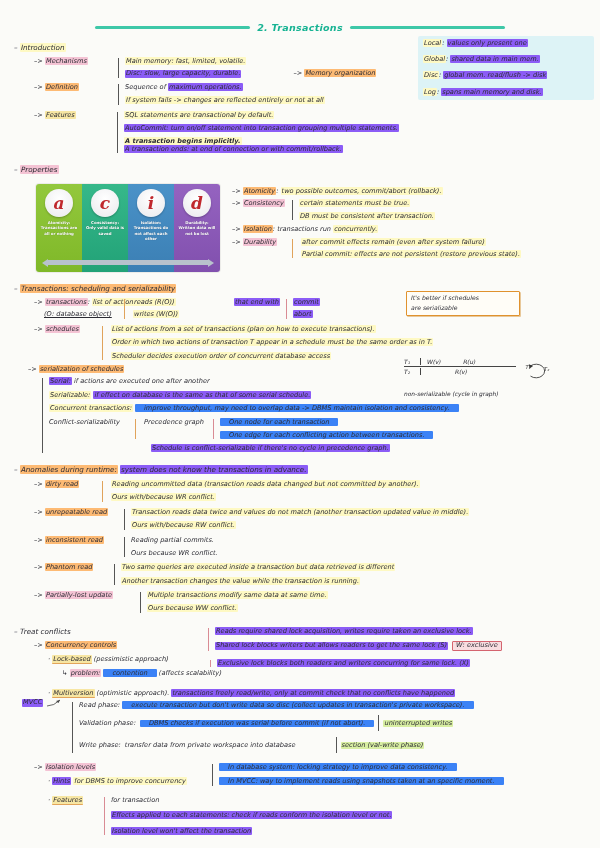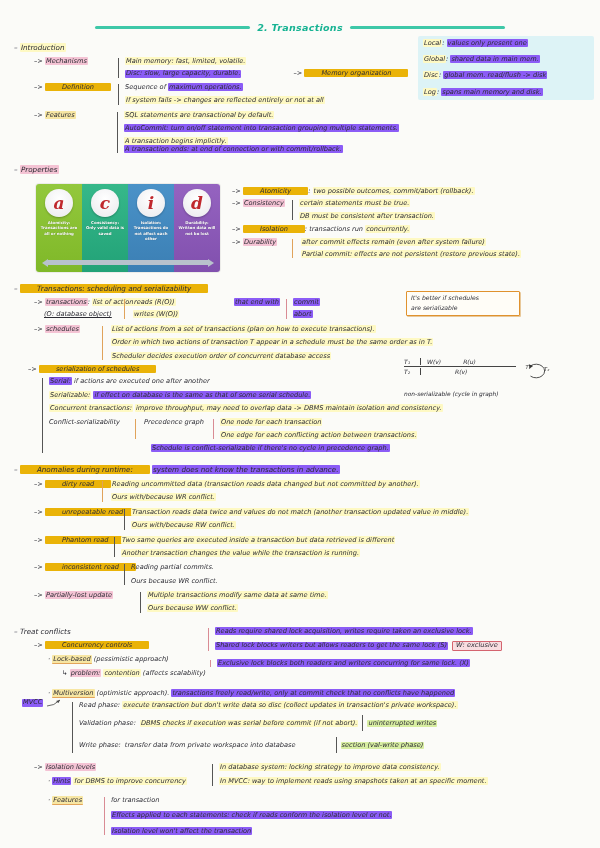--- a/index.html
+++ b/index.html
@@ -27,22 +27,22 @@
 
   
   .ln{ font-size:6.6px; font-style:italic; line-height:1.12; white-space:nowrap; }
   .h1{ font-size:7.2px; }
   .dash{ color:#3a3a46; }
 
   
   .hl-o   { background:#fef9c3; border-radius:1px; padding:0 1px; }
   .hl-p   { background:#8b5cf6; border-radius:1px; padding:0 1px; }
   .hl-pk  { background:#f4c3d4; border-radius:1px; padding:0 1px; }
-  .hl-v   { background:#eab308; border-radius:1px; padding:0 17px; }
-  .hl-b   { background:#fef9c3; border-radius:1px; padding:0 1px; }
+  .hl-v   { background:#fdba74; border-radius:1px; padding:0 1px; }
+  .hl-b   { background:#3b82f6; border-radius:1px; padding:0 9px; }
   .hl-g   { background:#d8eea2; border-radius:1px; padding:0 1px; }
   .hl-y   { background:#f7e6a3; border-radius:1px; padding:0 1px; }
   .u-o{ border-bottom:1px solid #e2a45a; }
 
   
   .vbar{ border-left:1.1px solid #555; padding-left:6px; }
   .vbar-o{ border-left:1.1px solid #e0a35b; padding-left:8px; }
   .vbar-p{ border-left:1.1px solid #d98b94; padding-left:6px; }
 
   .blk{ position:absolute; }
@@ -186,21 +186,21 @@
         <span>–&gt;</span>
         <span class="hl-y">Features</span>
       </div>
       <div class="vbar" style="width:300px;">
         <div class="ln">
           <span class="hl-o">SQL statements are transactional by default.</span>
         </div>
         <div class="ln" style="margin-top:6px;">
           <span class="hl-p">AutoCommit: turn on/off statement into transaction grouping multiple statements.</span>
         </div>
-        <div class="ln" style="margin-top:6px;">
+        <div class="ln" style="margin-top:6px;font-weight:bold;">
           <span class="hl-o">A transaction begins implicitly.</span>
         </div>
         <div class="ln" style="margin-top:0;">
           <span class="hl-p">A transaction ends: at end of connection or with commit/rollback.</span>
         </div>
       </div>
     </div>
   </div>
 
   <div class="blk" style="left:14px; top:166px;">
@@ -445,45 +445,45 @@
         <div class="ln">
           <span class="hl-o">Transaction reads data twice and values do not match (another transaction updated value in middle).</span>
         </div>
         <div class="ln" style="margin-top:6px;">
           <span class="hl-o">Ours with/because RW conflict.</span>
         </div>
       </div>
     </div>
 
     <div class="row" style="margin-top:7px;">
+      <div style="width:110px; padding-left:20px;" class="ln">
+        <span>–&gt;</span>
+        <span class="hl-v">inconsistent read</span>
+      </div>
+      <div class="vbar" style="width:460px;">
+        <div class="ln">
+          <span>Reading partial commits.</span>
+        </div>
+        <div class="ln" style="margin-top:6px;">
+          <span>Ours because WR conflict.</span>
+        </div>
+      </div>
+    </div>
+
+    <div class="row" style="margin-top:7px;">
       <div style="width:100px; padding-left:20px;" class="ln">
         <span>–&gt;</span>
         <span class="hl-v">Phantom read</span>
       </div>
       <div class="vbar" style="width:470px;">
         <div class="ln">
           <span class="hl-o">Two same queries are executed inside a transaction but data retrieved is different</span>
         </div>
         <div class="ln" style="margin-top:6px;">
           <span class="hl-o">Another transaction changes the value while the transaction is running.</span>
-        </div>
-      </div>
-    </div>
-
-    <div class="row" style="margin-top:7px;">
-      <div style="width:110px; padding-left:20px;" class="ln">
-        <span>–&gt;</span>
-        <span class="hl-v">inconsistent read</span>
-      </div>
-      <div class="vbar" style="width:460px;">
-        <div class="ln">
-          <span>Reading partial commits.</span>
-        </div>
-        <div class="ln" style="margin-top:6px;">
-          <span>Ours because WR conflict.</span>
         </div>
       </div>
     </div>
 
     <div class="row" style="margin-top:7px;">
       <div style="width:126px; padding-left:20px;" class="ln">
         <span>–&gt;</span>
         <span class="hl-pk">Partially-lost update</span>
       </div>
       <div class="vbar" style="width:450px;">

